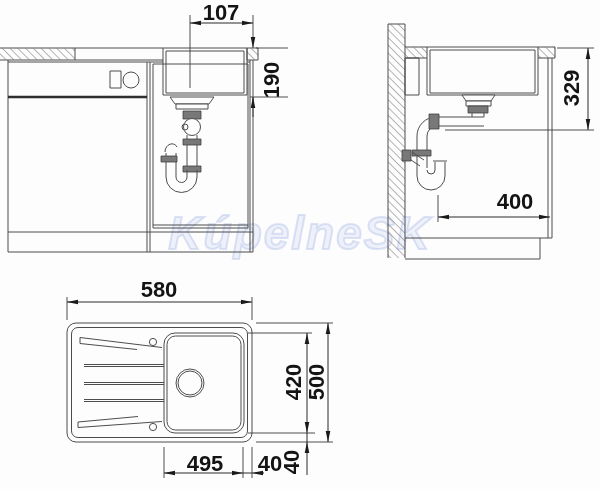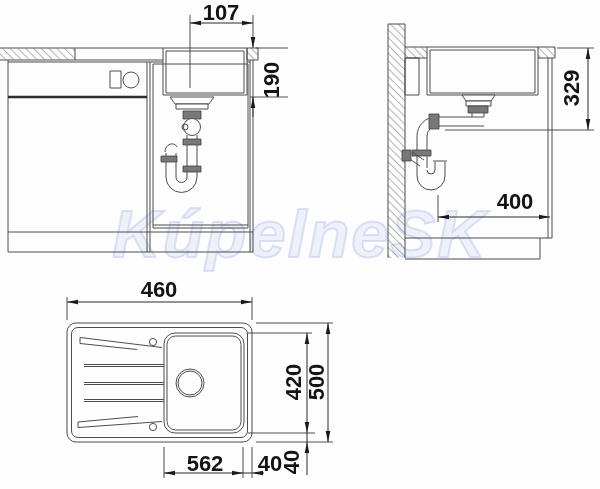--- a/index.html
+++ b/index.html
@@ -8,21 +8,21 @@
     font-family:"Liberation Sans","DejaVu Sans",sans-serif;
   }
   #drawing{position:absolute;left:0;top:0;z-index:2;}
   .dim{
     position:absolute;z-index:3;color:#141414;font-weight:700;font-size:22px;
     letter-spacing:0px;transform:translate(-50%,-50%);white-space:nowrap;line-height:1;
   }
   .dim.rot{transform:translate(-50%,-50%) rotate(-90deg);}
   #watermark{
     position:absolute;z-index:1;left:300px;top:233px;transform:translate(-50%,-50%);
-    font-size:67px;font-style:italic;font-weight:700;white-space:nowrap;
+    font-size:46px;font-style:italic;font-weight:700;white-space:nowrap;
     color:rgba(205,215,242,0.30);
     -webkit-text-stroke:2px rgba(140,160,225,0.28);
     letter-spacing:2px;
   }
   svg *{vector-effect:non-scaling-stroke;}
   .ln{stroke:#4d4d4d;stroke-width:1;fill:none;}
   .heavy{stroke:#2e2e2e;stroke-width:2.4;fill:none;}
   .dimln{stroke:#2a2a2a;stroke-width:1;fill:none;}
   .ext{stroke:#3a3a3a;stroke-width:0.9;fill:none;}
   .arr{fill:#1a1a1a;stroke:none;}
@@ -187,20 +187,20 @@
         <polygon class="arr" points="243,473 232,470.7 232,475.3"></polygon>
         <polygon class="arr" points="252,473 263,470.7 263,475.3"></polygon>
       </g>
     </g>
   </svg>
 
   <div class="dim" style="left:221px;top:13px;">107</div>
   <div class="dim rot" style="left:272px;top:80px;">190</div>
   <div class="dim rot" style="left:572px;top:88px;">329</div>
   <div class="dim" style="left:515px;top:202px;">400</div>
-  <div class="dim" style="left:159px;top:290px;">460</div>
+  <div class="dim" style="left:159px;top:290px;">580</div>
   <div class="dim rot" style="left:294px;top:382px;">420</div>
   <div class="dim rot" style="left:317px;top:382px;">500</div>
-  <div class="dim" style="left:205px;top:464px;">562</div>
+  <div class="dim" style="left:205px;top:464px;">495</div>
   <div class="dim" style="left:270px;top:464px;">40</div>
   <div class="dim rot" style="left:292px;top:462px;">40</div>
 
 </div>
 
 </body></html>

